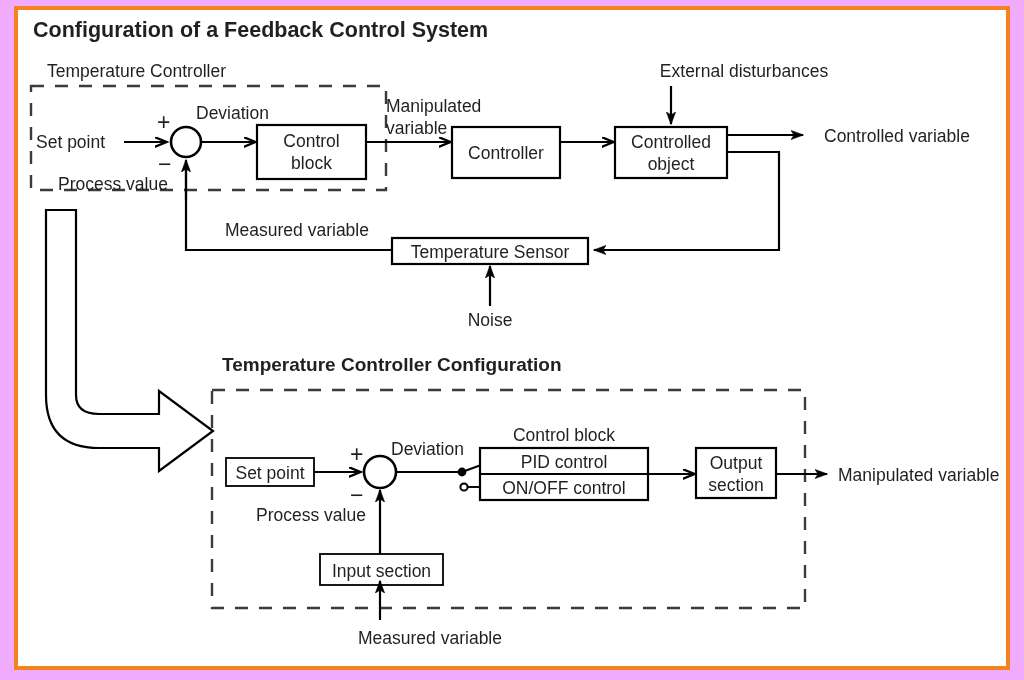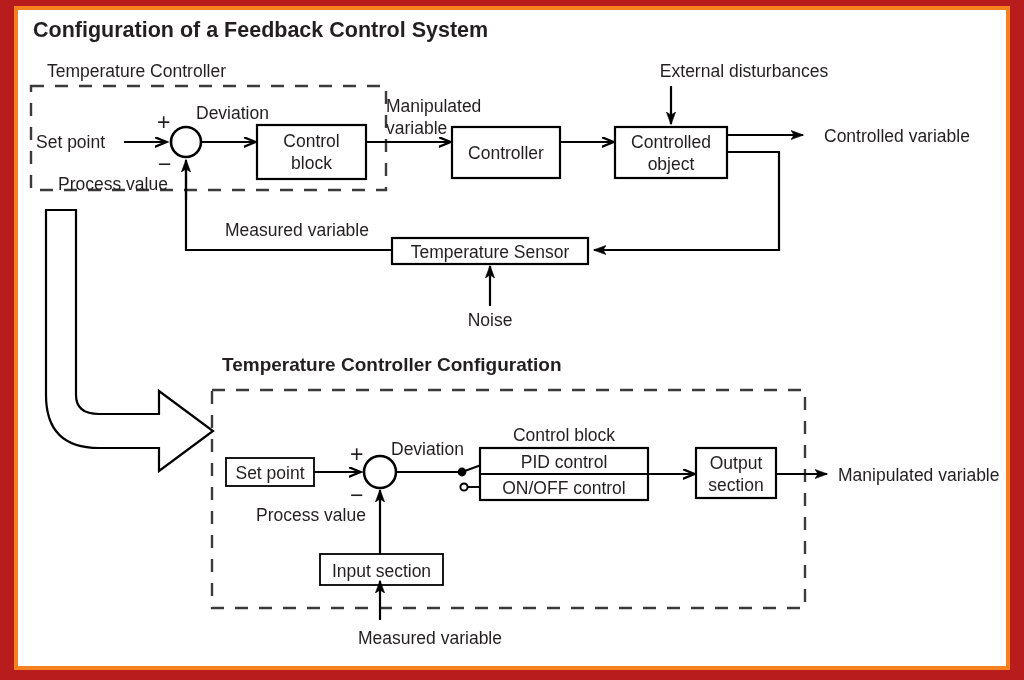--- a/index.html
+++ b/index.html
@@ -10,21 +10,21 @@
   body {
     width: 1024px;
     height: 680px;
     font-family: "Liberation Sans", sans-serif;
     overflow: hidden;
   }
   #stage {
     position: relative;
     width: 1024px;
     height: 680px;
-    background: #b91c1c;
+    background: #f0abfc;
   }
   #frame {
     position: absolute;
     left: 14px;
     top: 6px;
     width: 996px;
     height: 664px;
     border: 4px solid #f5821f;
     box-sizing: border-box;
     background: #ffffff;

